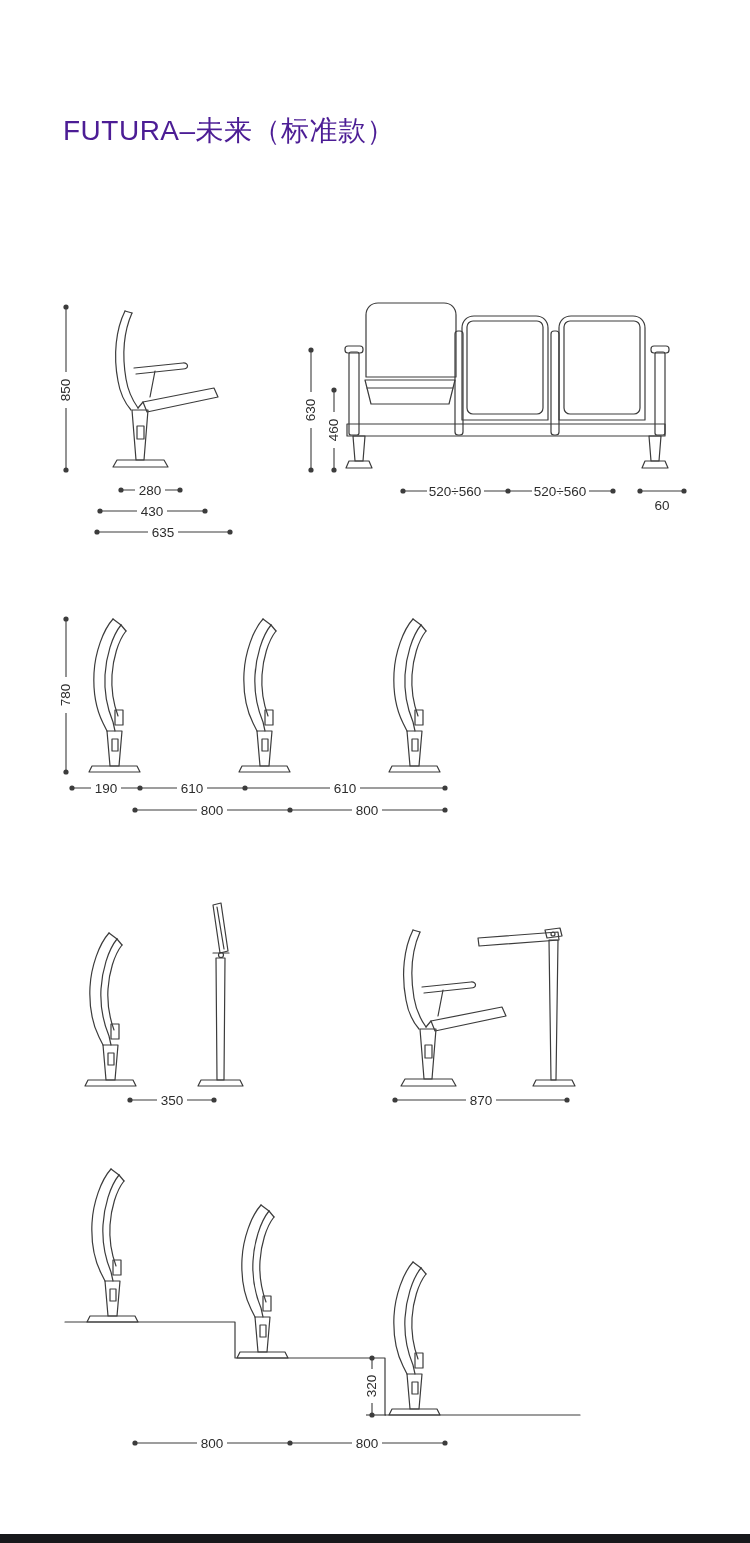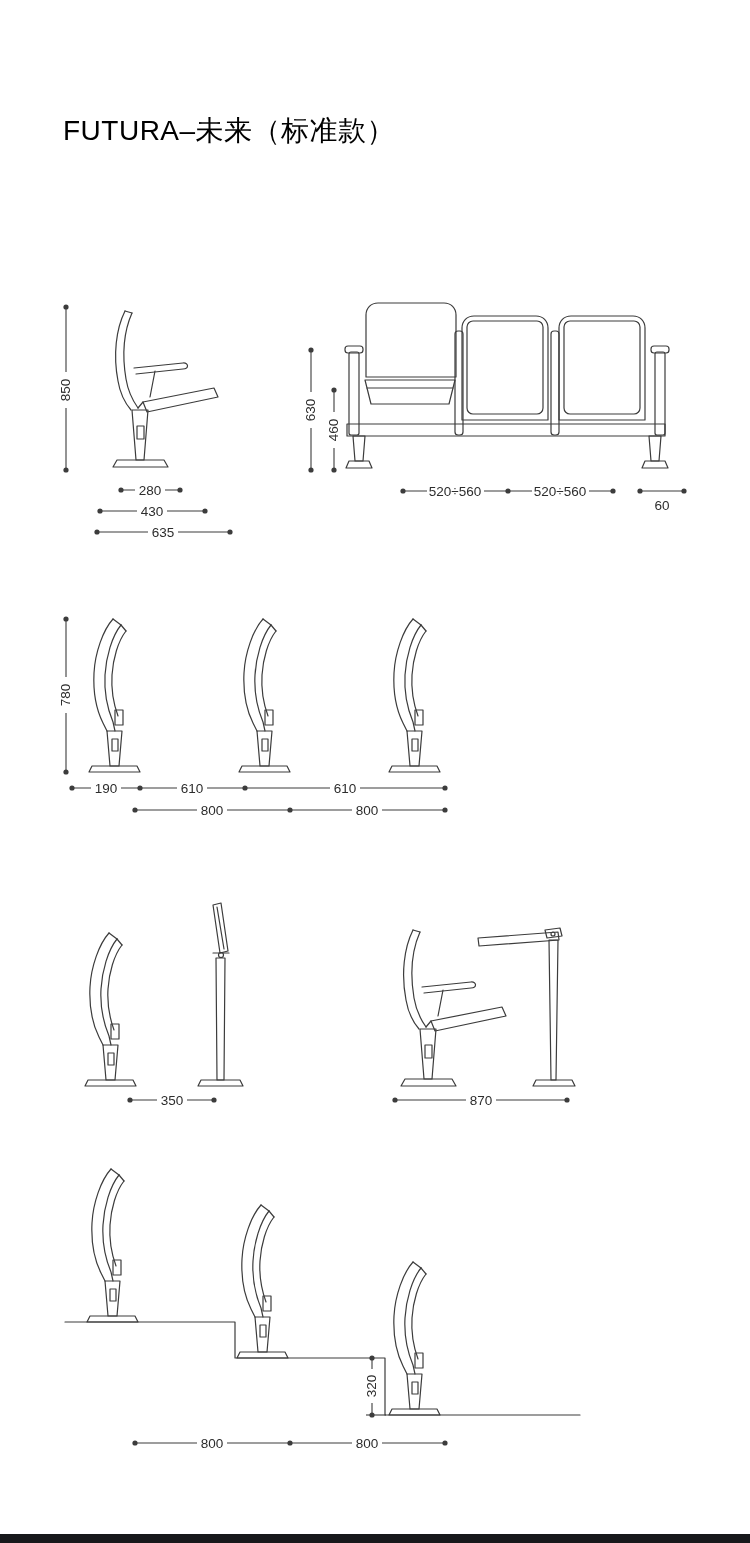--- a/index.html
+++ b/index.html
@@ -1,21 +1,21 @@
 <!DOCTYPE html>
 <html><head>
 <meta charset="utf-8">
 <style>
   html,body{margin:0;padding:0;background:#ffffff;}
   .page{
     position:relative;width:750px;height:1543px;background:#ffffff;
     font-family:"Liberation Sans","DejaVu Sans",sans-serif;overflow:hidden;
   }
   .title{
-    position:absolute;left:63px;top:112px;font-size:28px;color:#000000;
+    position:absolute;left:63px;top:112px;font-size:28px;color:#4c1d95;
     letter-spacing:.5px;white-space:nowrap;
   }
   svg.draw{position:absolute;left:0;top:0;}
   .ln{stroke:#3c3c3c;stroke-width:1.2;fill:none;stroke-linecap:round;stroke-linejoin:round;}
   .dim{stroke:#3c3c3c;stroke-width:1.1;fill:none;}
   .dot{fill:#3c3c3c;stroke:none;}
   .gap{fill:#ffffff;stroke:none;}
   svg.draw text{font-size:13.5px;fill:#2d2d2d;font-family:"Liberation Sans","DejaVu Sans",sans-serif;}
   .footer-bar{position:absolute;left:0;bottom:0;width:100%;height:9px;background:#17181b;}
 </style>

